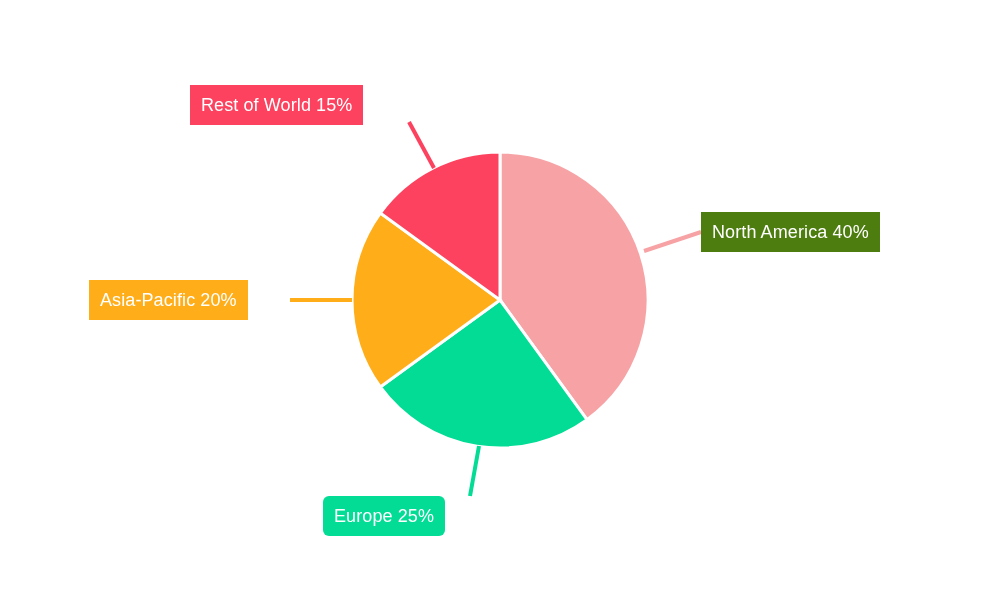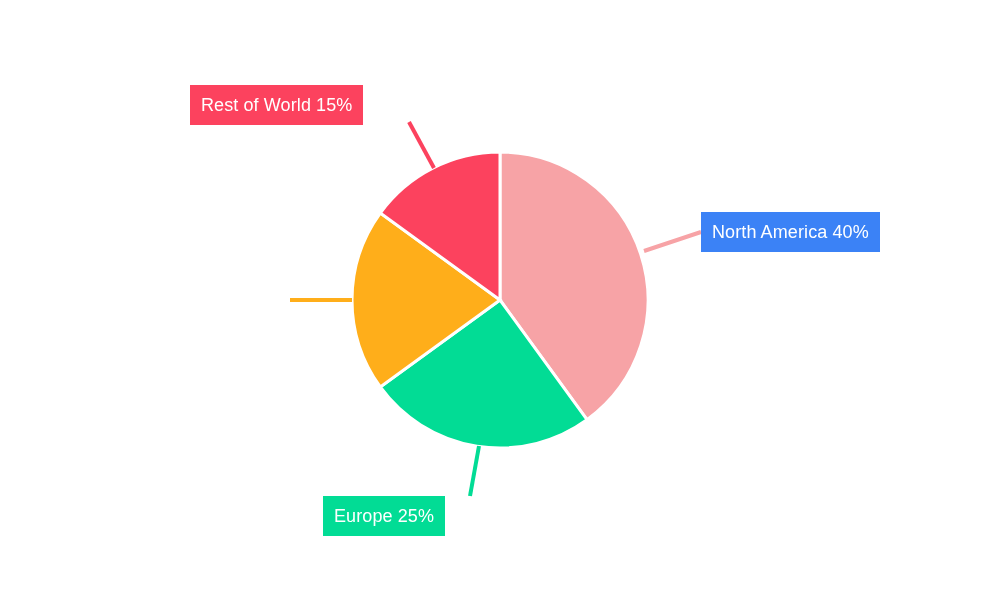--- a/index.html
+++ b/index.html
@@ -58,26 +58,29 @@
     </g>
 
     <g>
       <path stroke="#F7A3A6" stroke-width="4" fill="none" stroke-linecap="butt" d="M 644 251 L 701 232"></path>
       <path stroke="#02DC95" stroke-width="4" fill="none" stroke-linecap="butt" d="M 479 446 L 470 496"></path>
       <path stroke="#FFAE1A" stroke-width="4" fill="none" stroke-linecap="butt" d="M 352 300 L 290 300"></path>
       <path stroke="#FC425E" stroke-width="4" fill="none" stroke-linecap="butt" d="M 434 168 L 409 122"></path>
     </g>
   </svg>
 
-  <div class="pie-label" style="left: 701px; top: 212px; background: #3b82f6; color: rgb(255, 255, 255);">
+  <div class="pie-label" style="left: 701px; top: 212px; background: #4d7c0f; color: rgb(255, 255, 255);">
     <span>North America 40%</span>
   </div>
 
-  <div class="pie-label" style="left: 323px; top: 496px; background: rgb(2, 220, 149); color: rgb(255, 255, 255);">
+  <div class="pie-label" style="left: 323px; top: 496px; background: rgb(2, 220, 149); color: rgb(255, 255, 255); border-radius: 6px;">
     <span>Europe 25%</span>
   </div>
 
+  <div class="pie-label" style="left: 89px; top: 280px; background: rgb(255, 174, 26); color: rgb(255, 255, 255);">
+    <span>Asia-Pacific 20%</span>
+  </div>
 
   <div class="pie-label" style="left: 190px; top: 85px; background: rgb(252, 66, 94); color: rgb(255, 255, 255);">
     <span>Rest of World 15%</span>
   </div>
 
 </div>
 
 </body></html>

